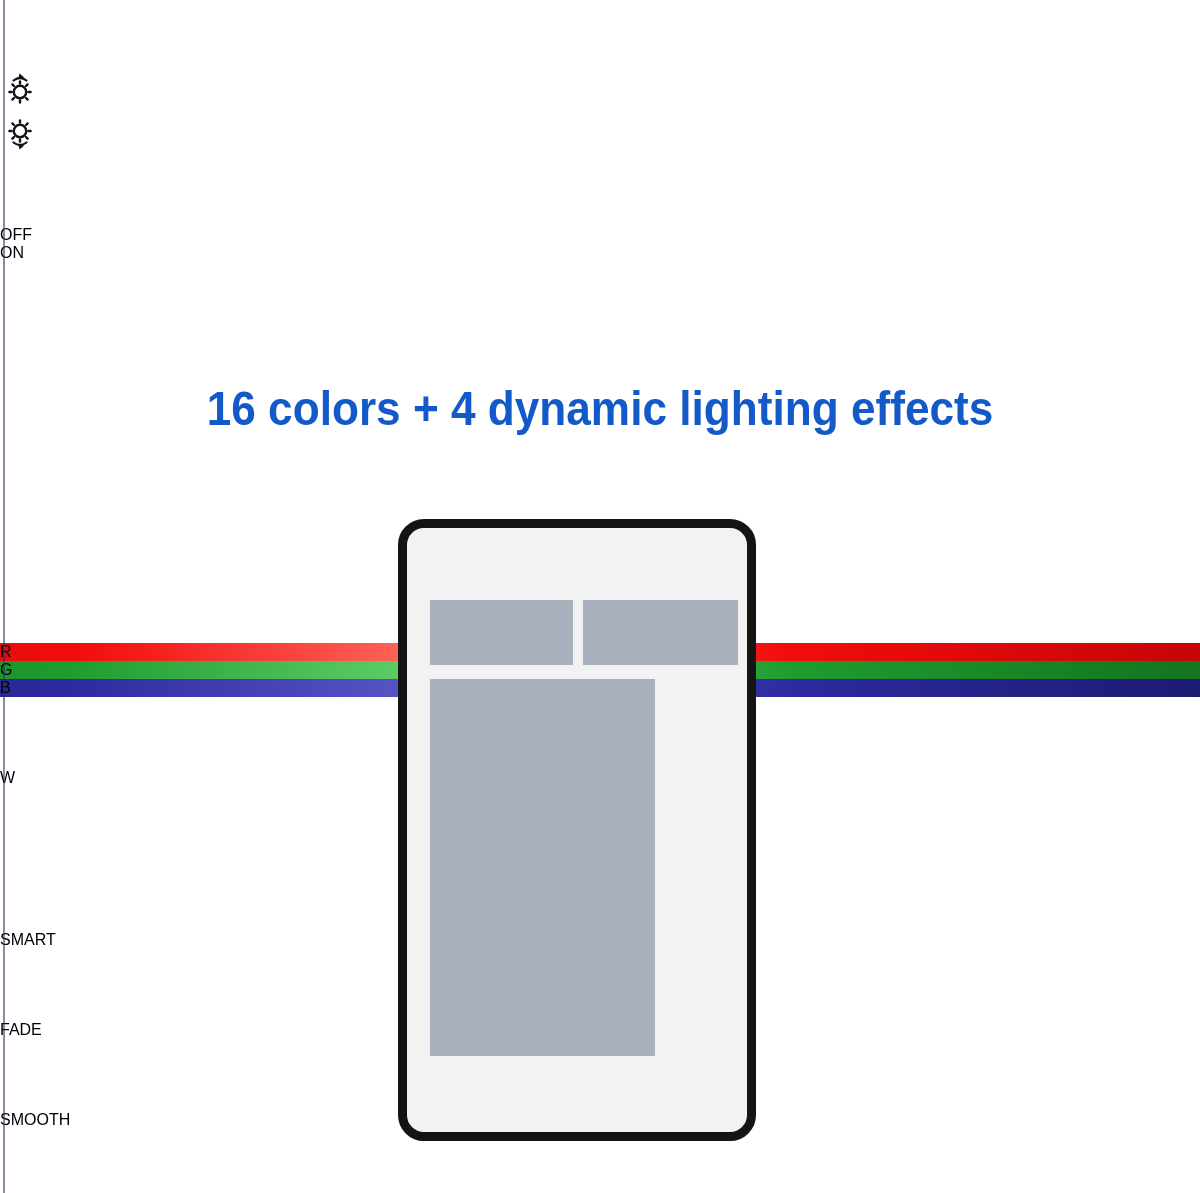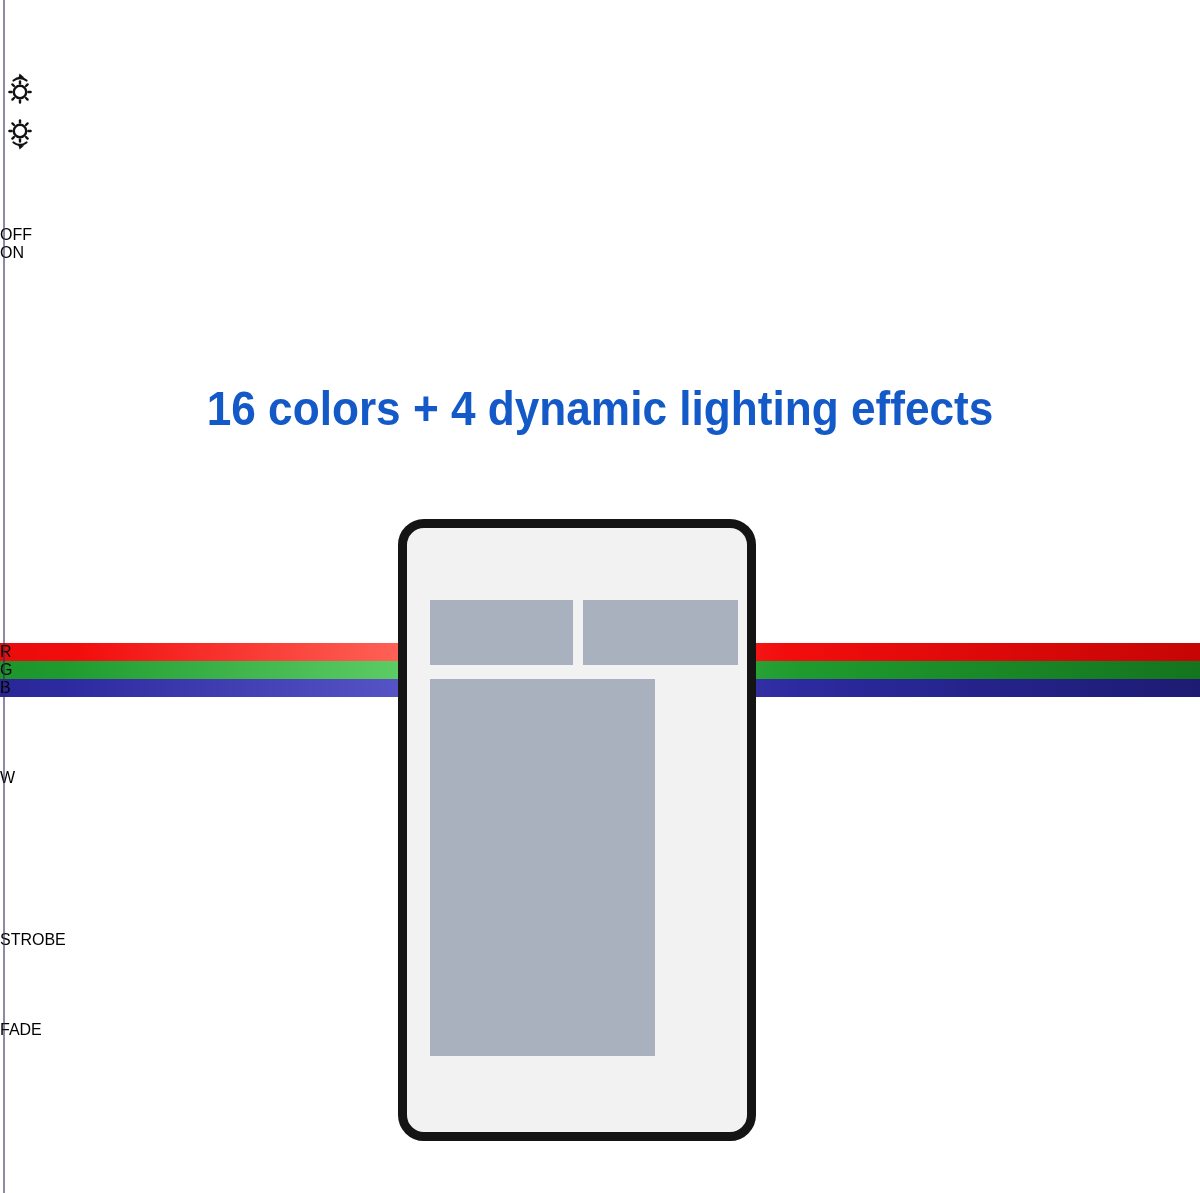--- a/index.html
+++ b/index.html
@@ -201,31 +201,34 @@
   <div class="btn btn-w" style="left:676px;top:690px;">
     <span class="lbl">W</span>
   </div>
 
   <div class="grp-mode" style="top:757px;"></div>
   <div class="redbox" style="left:662px;top:755px;width:82px;height:72px;"></div>
 
   <div class="grp-mode" style="top:832px;"></div>
   <div class="redbox" style="left:662px;top:830px;width:82px;height:72px;"></div>
   <div class="btn btn-mode" style="left:675px;top:838px;">
-    <span class="lbl small">STROBE</span>
+    <span class="lbl small">SMART</span>
   </div>
 
   <div class="grp-mode" style="top:907px;"></div>
   <div class="redbox" style="left:662px;top:905px;width:82px;height:72px;"></div>
   <div class="btn btn-mode" style="left:675px;top:913px;">
     <span class="lbl">FADE</span>
   </div>
 
   <div class="grp-mode" style="top:982px;"></div>
   <div class="redbox" style="left:662px;top:980px;width:82px;height:72px;"></div>
+  <div class="btn btn-mode" style="left:675px;top:988px;">
+    <span class="lbl small">SMOOTH</span>
+  </div>
 
   <div class="lead-v" style="left:573px;top:584px;height:16px;"></div>
   <div class="lead" style="left:375px;top:584px;width:200px;"></div>
   <div class="lead-v" style="left:375px;top:584px;height:102px;"></div>
   <div class="lead" style="left:172px;top:686px;width:205px;"></div>
   <div class="arrow" style="left:161px;top:676px;"></div>
 
   <div class="lead" style="left:383px;top:631px;width:47px;"></div>
 
   <div class="lead" style="left:172px;top:742px;width:213px;"></div>

